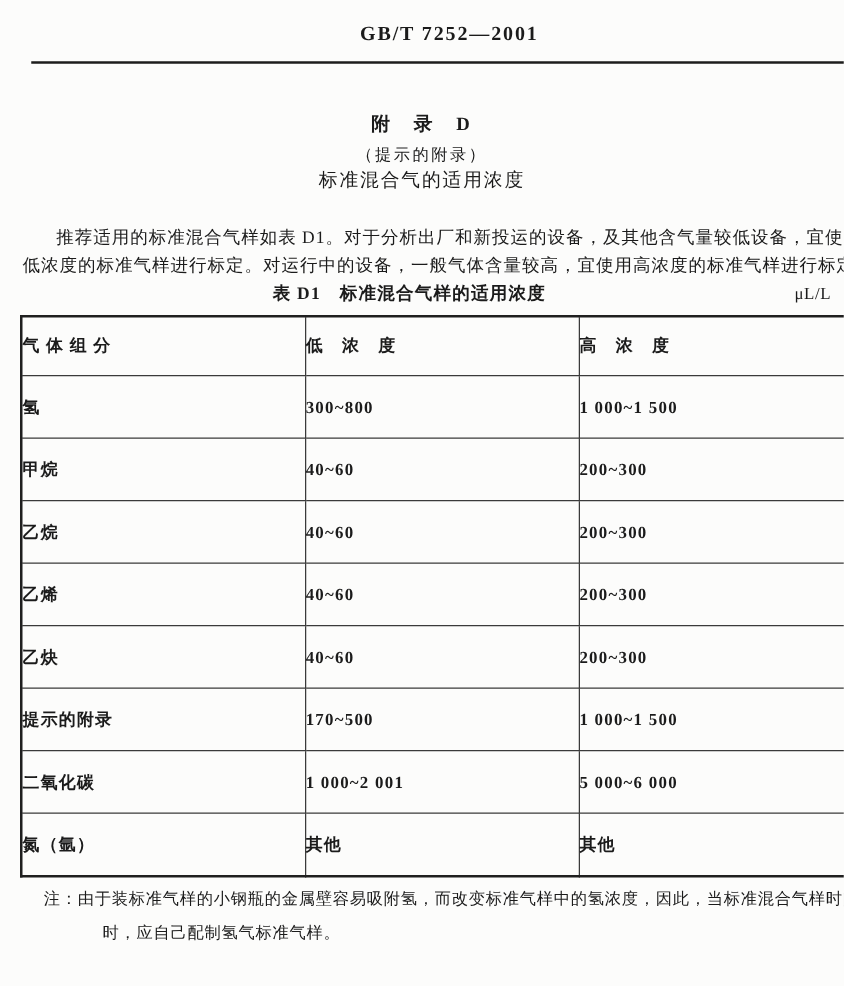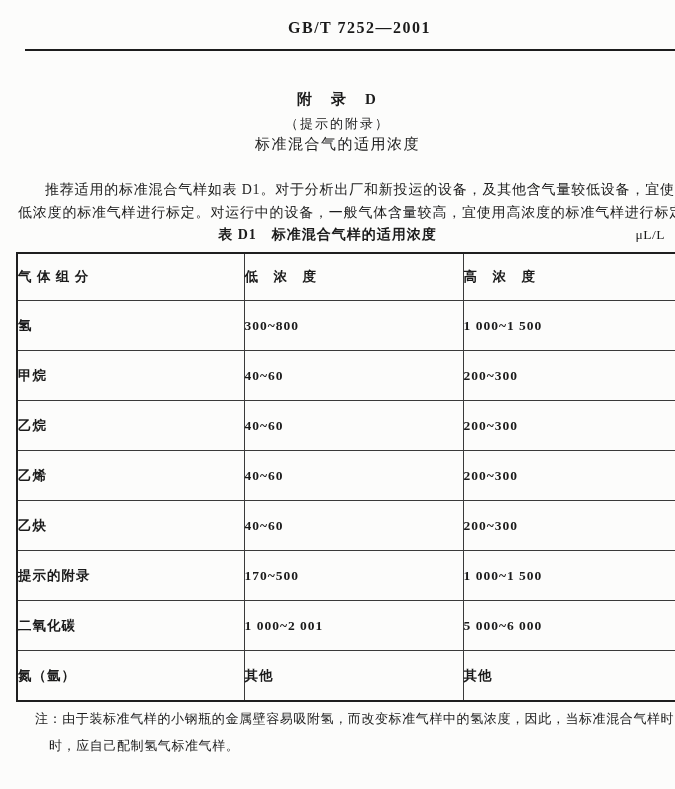--- a/index.html
+++ b/index.html
@@ -67,21 +67,21 @@
     letter-spacing:1px;
     padding:0;
   }
   .gas-table th { height:46px; }
   .gas-table td { height:49px; }
   .note-line {
     position:absolute;
     font-size:13px; letter-spacing:0.6px; white-space:nowrap;
   }
   .note-line-1 { top:710px; left:35px; }
-  .note-line-2 { top:737px; left:49px; }
+  .note-line-2 { top:737px; left:82px; }
 </style>
 </head>
 <body>
 
 <div class="doc-number">GB/T 7252—2001</div>
 <div class="header-rule"></div>
 
 <div class="appendix-title">附　录　D</div>
 <div class="appendix-subtitle">（提示的附录）</div>
 <div class="appendix-heading">标准混合气的适用浓度</div>

